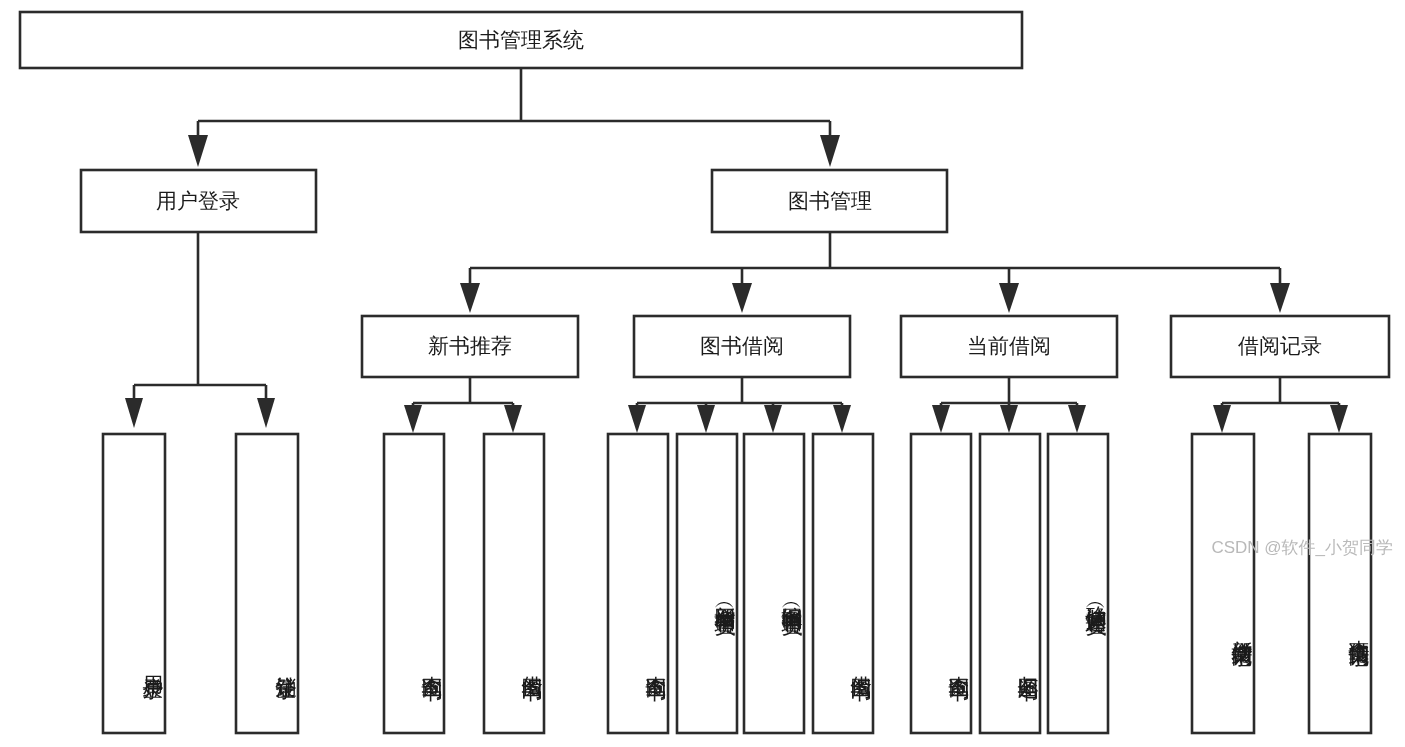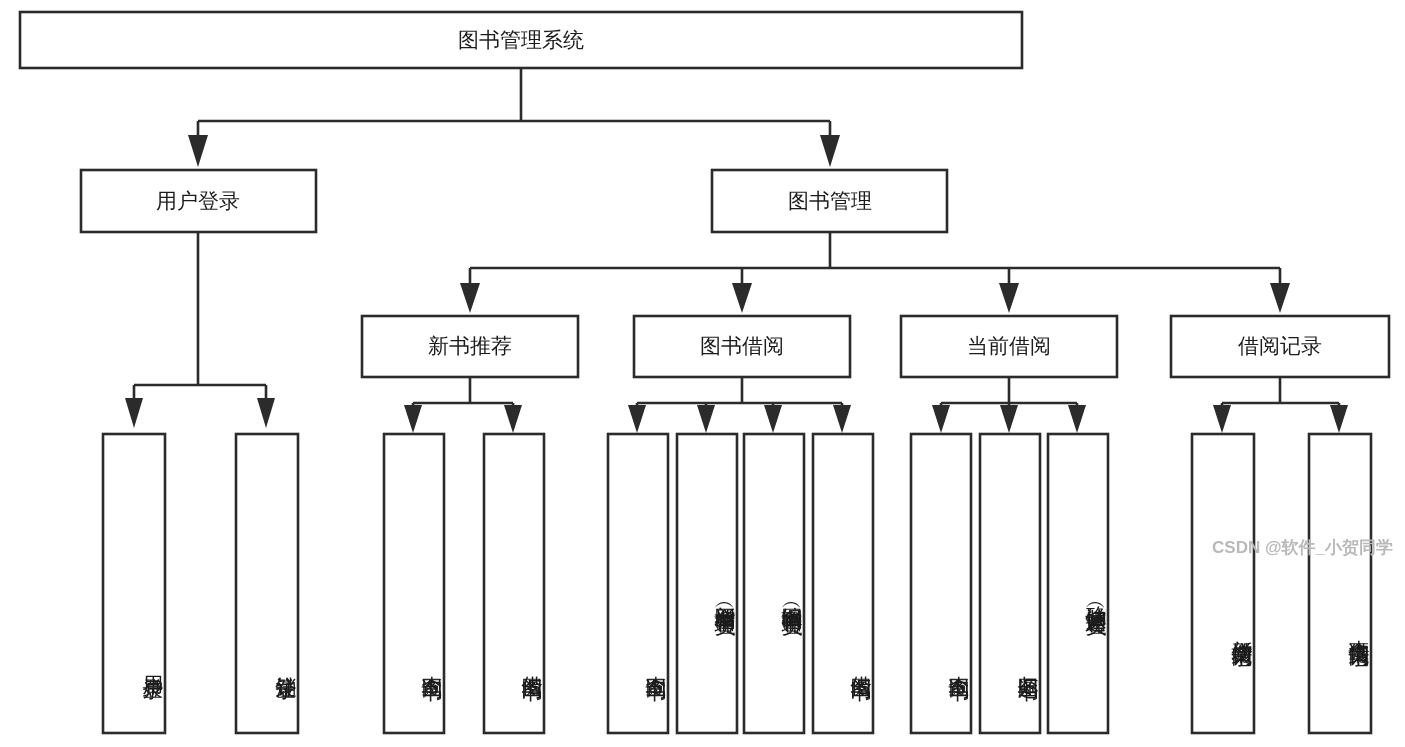--- a/index.html
+++ b/index.html
@@ -65,21 +65,20 @@
     pointer-events: none;
   }
   .watermark {
     position: absolute;
     right: 12px;
     bottom: 6px;
     font-family: "Liberation Sans", "DejaVu Sans", sans-serif;
     font-size: 17px;
     color: #b9b9b9;
     white-space: nowrap;
-    font-weight: bold;
   }
 </style>
 </head>
 <body>
 
 <div id="diagram-root">
 
   <svg id="flow" viewBox="0 0 1405 747">
     <defs></defs>
 

